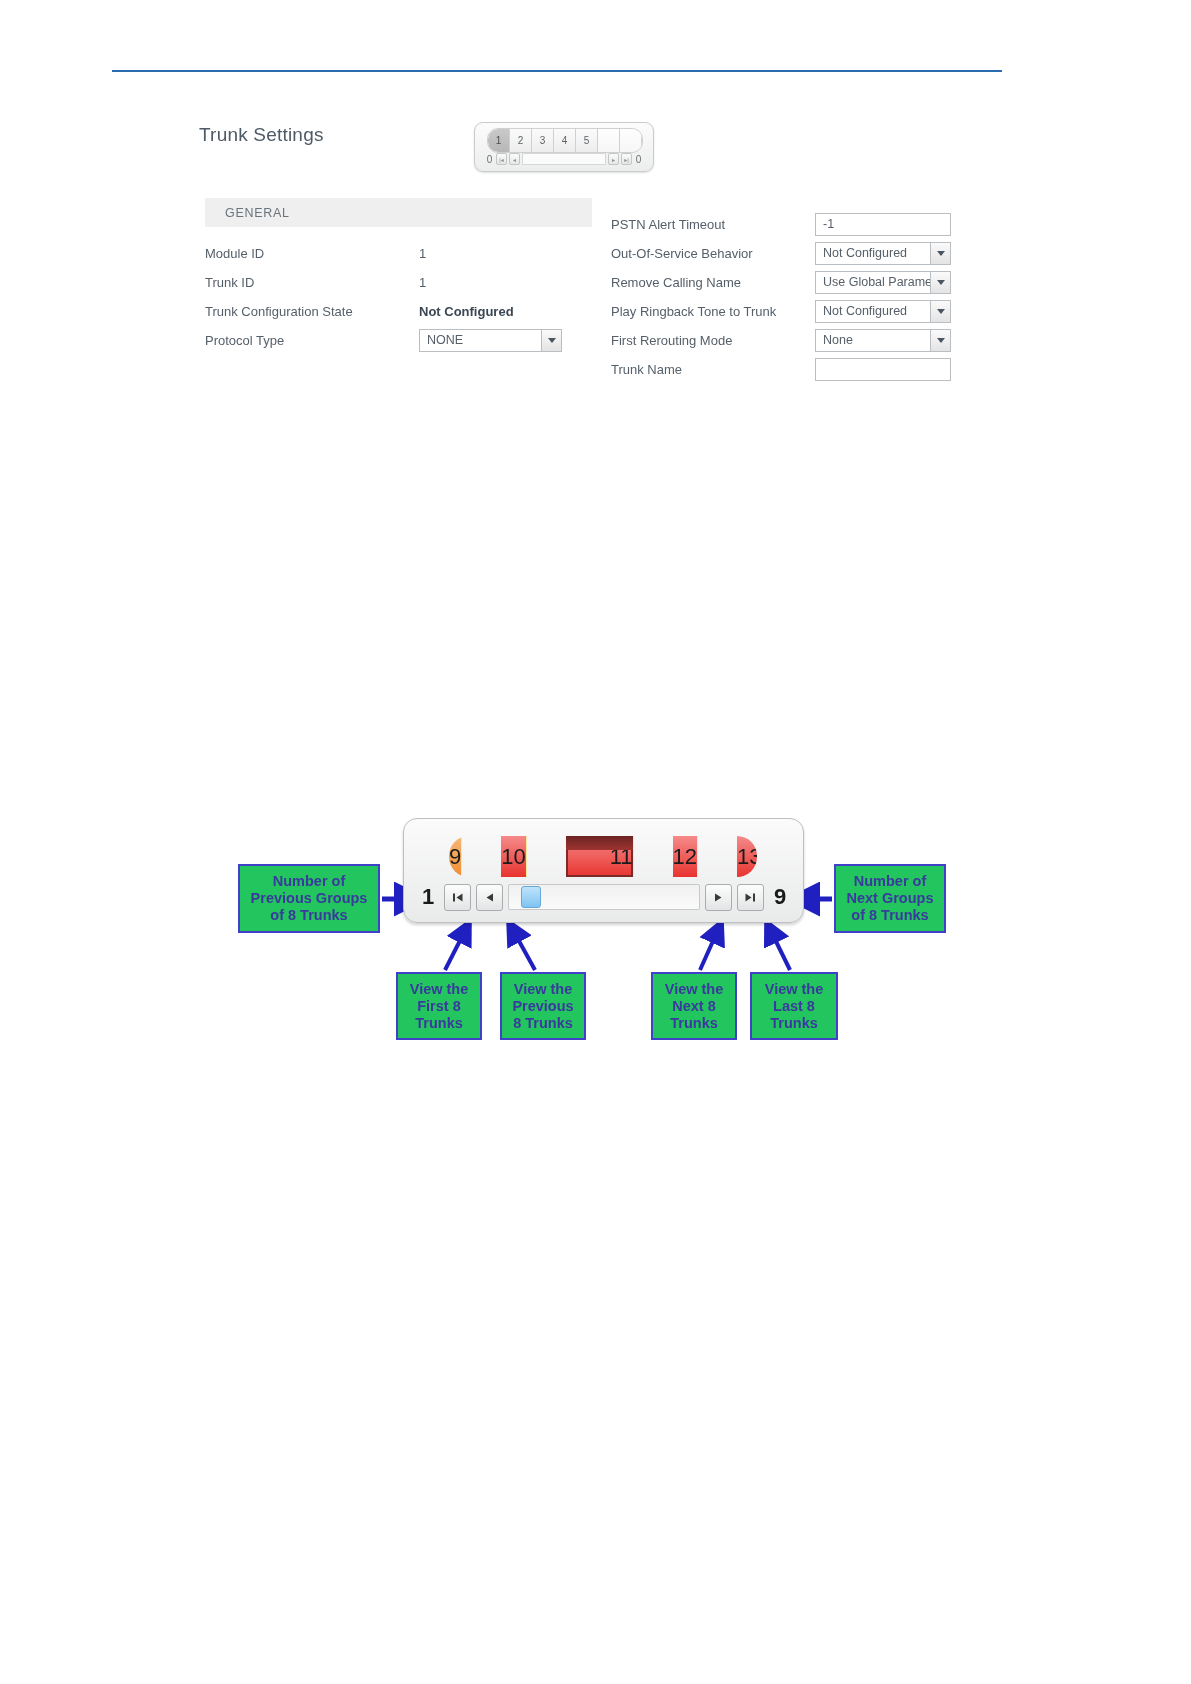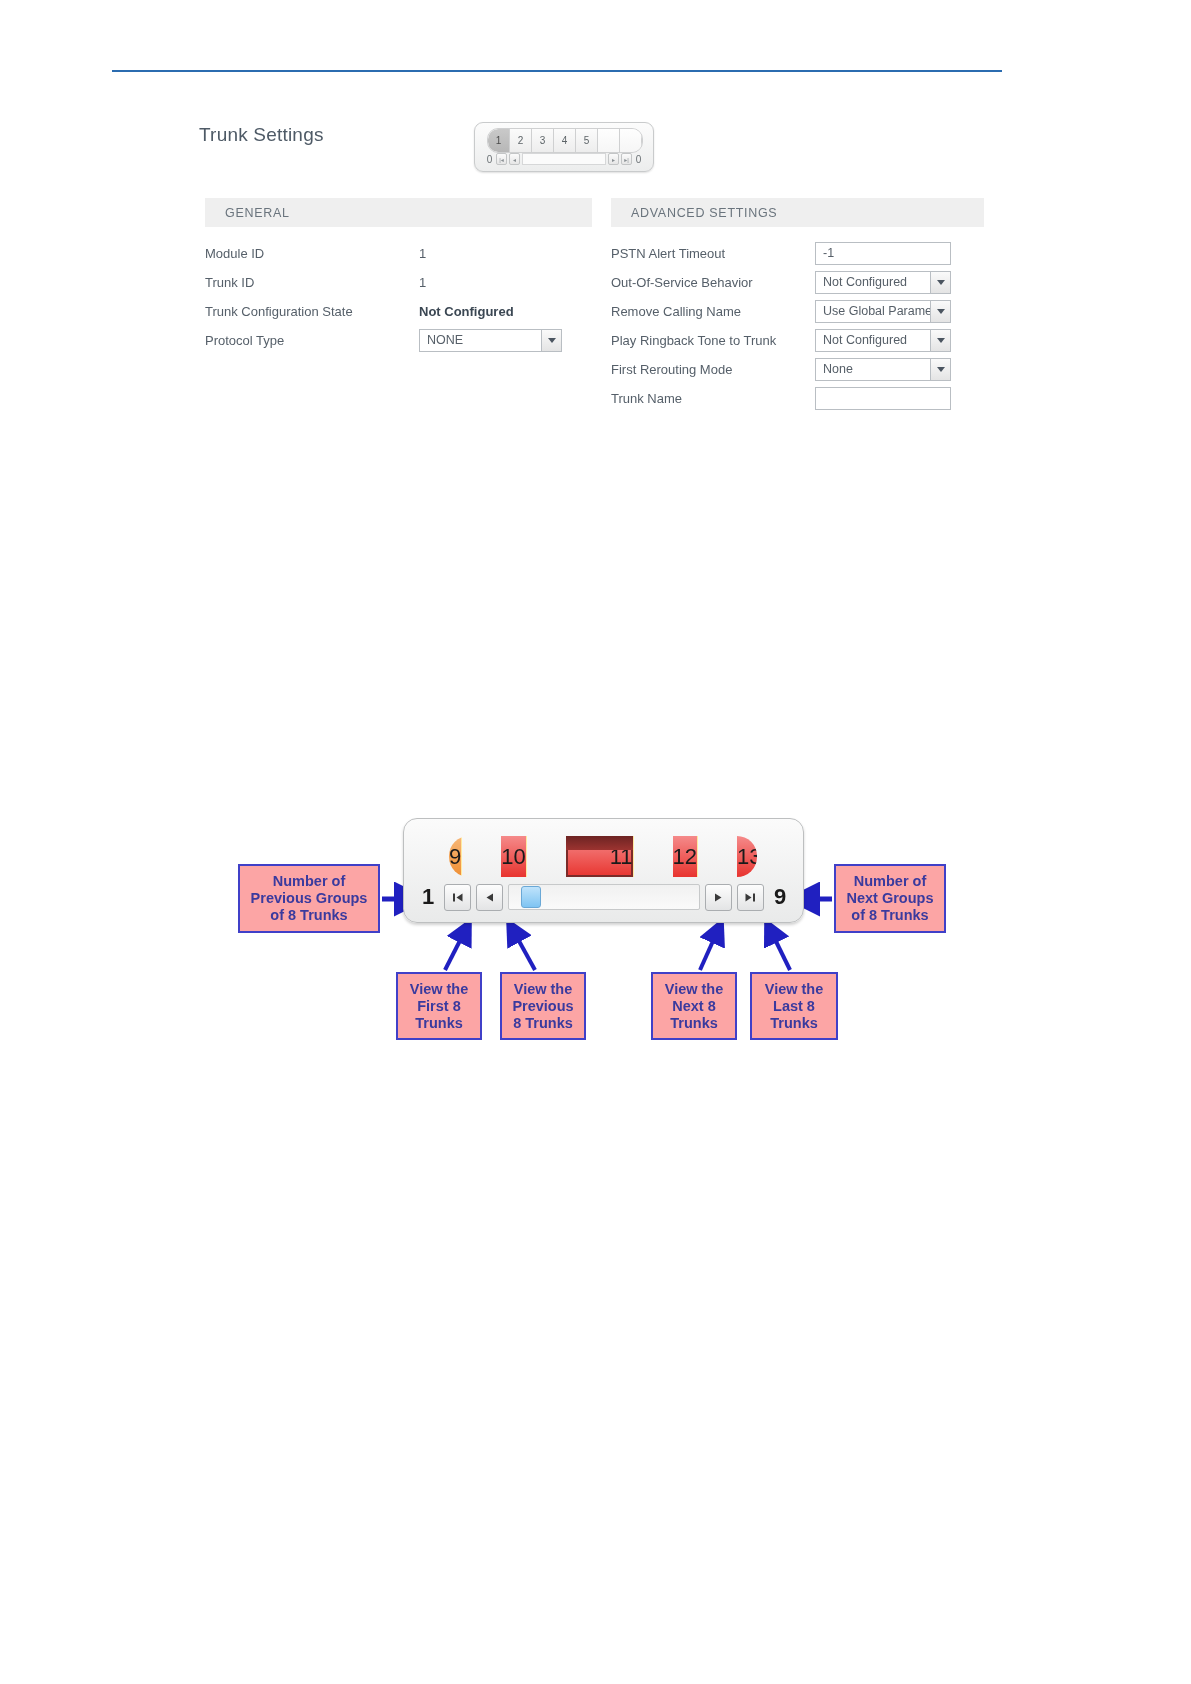--- a/index.html
+++ b/index.html
@@ -145,21 +145,21 @@
     border:1px solid #c7c9ca;border-radius:2px;position:relative;
   }
   .nthumb{
     position:absolute;left:12px;top:1px;width:18px;height:20px;
     background:linear-gradient(#bfe3fb,#7fc4f2);
     border:1px solid #6aa8d6;border-radius:3px;
   }
 
   
   .callout{
-    position:absolute;background:#fca5a5;border:2px solid #4040c8;
+    position:absolute;background:#22c55e;border:2px solid #4040c8;
     color:#3a3a9e;font-size:14.5px;font-weight:bold;text-align:center;
     line-height:17px;display:flex;flex-direction:column;align-items:center;
     justify-content:center;box-sizing:border-box;pointer-events:auto;
   }
   .callout span{display:block;white-space:nowrap;}
 
   #co-prev{left:238px;top:864px;width:142px;height:69px;}
   #co-next{left:834px;top:864px;width:112px;height:69px;}
   #co-first{left:396px;top:972px;width:86px;height:68px;}
   #co-previous{left:500px;top:972px;width:86px;height:68px;}
@@ -223,21 +223,20 @@
           <div class="sel-arrow">
               <i></i>
             </div>
         </div>
       </div>
 
     </div>
   </div>
 
   <div class="panel" id="advanced-panel">
-    <div class="panel-head">ADVANCED SETTINGS</div>
     <div class="panel-body">
 
       <div class="frow">
         <div class="flabel">PSTN Alert Timeout</div>
         <div class="txt-box">-1</div>
       </div>
 
       <div class="frow">
         <div class="flabel">Out-Of-Service Behavior</div>
         <div class="sel-box">

